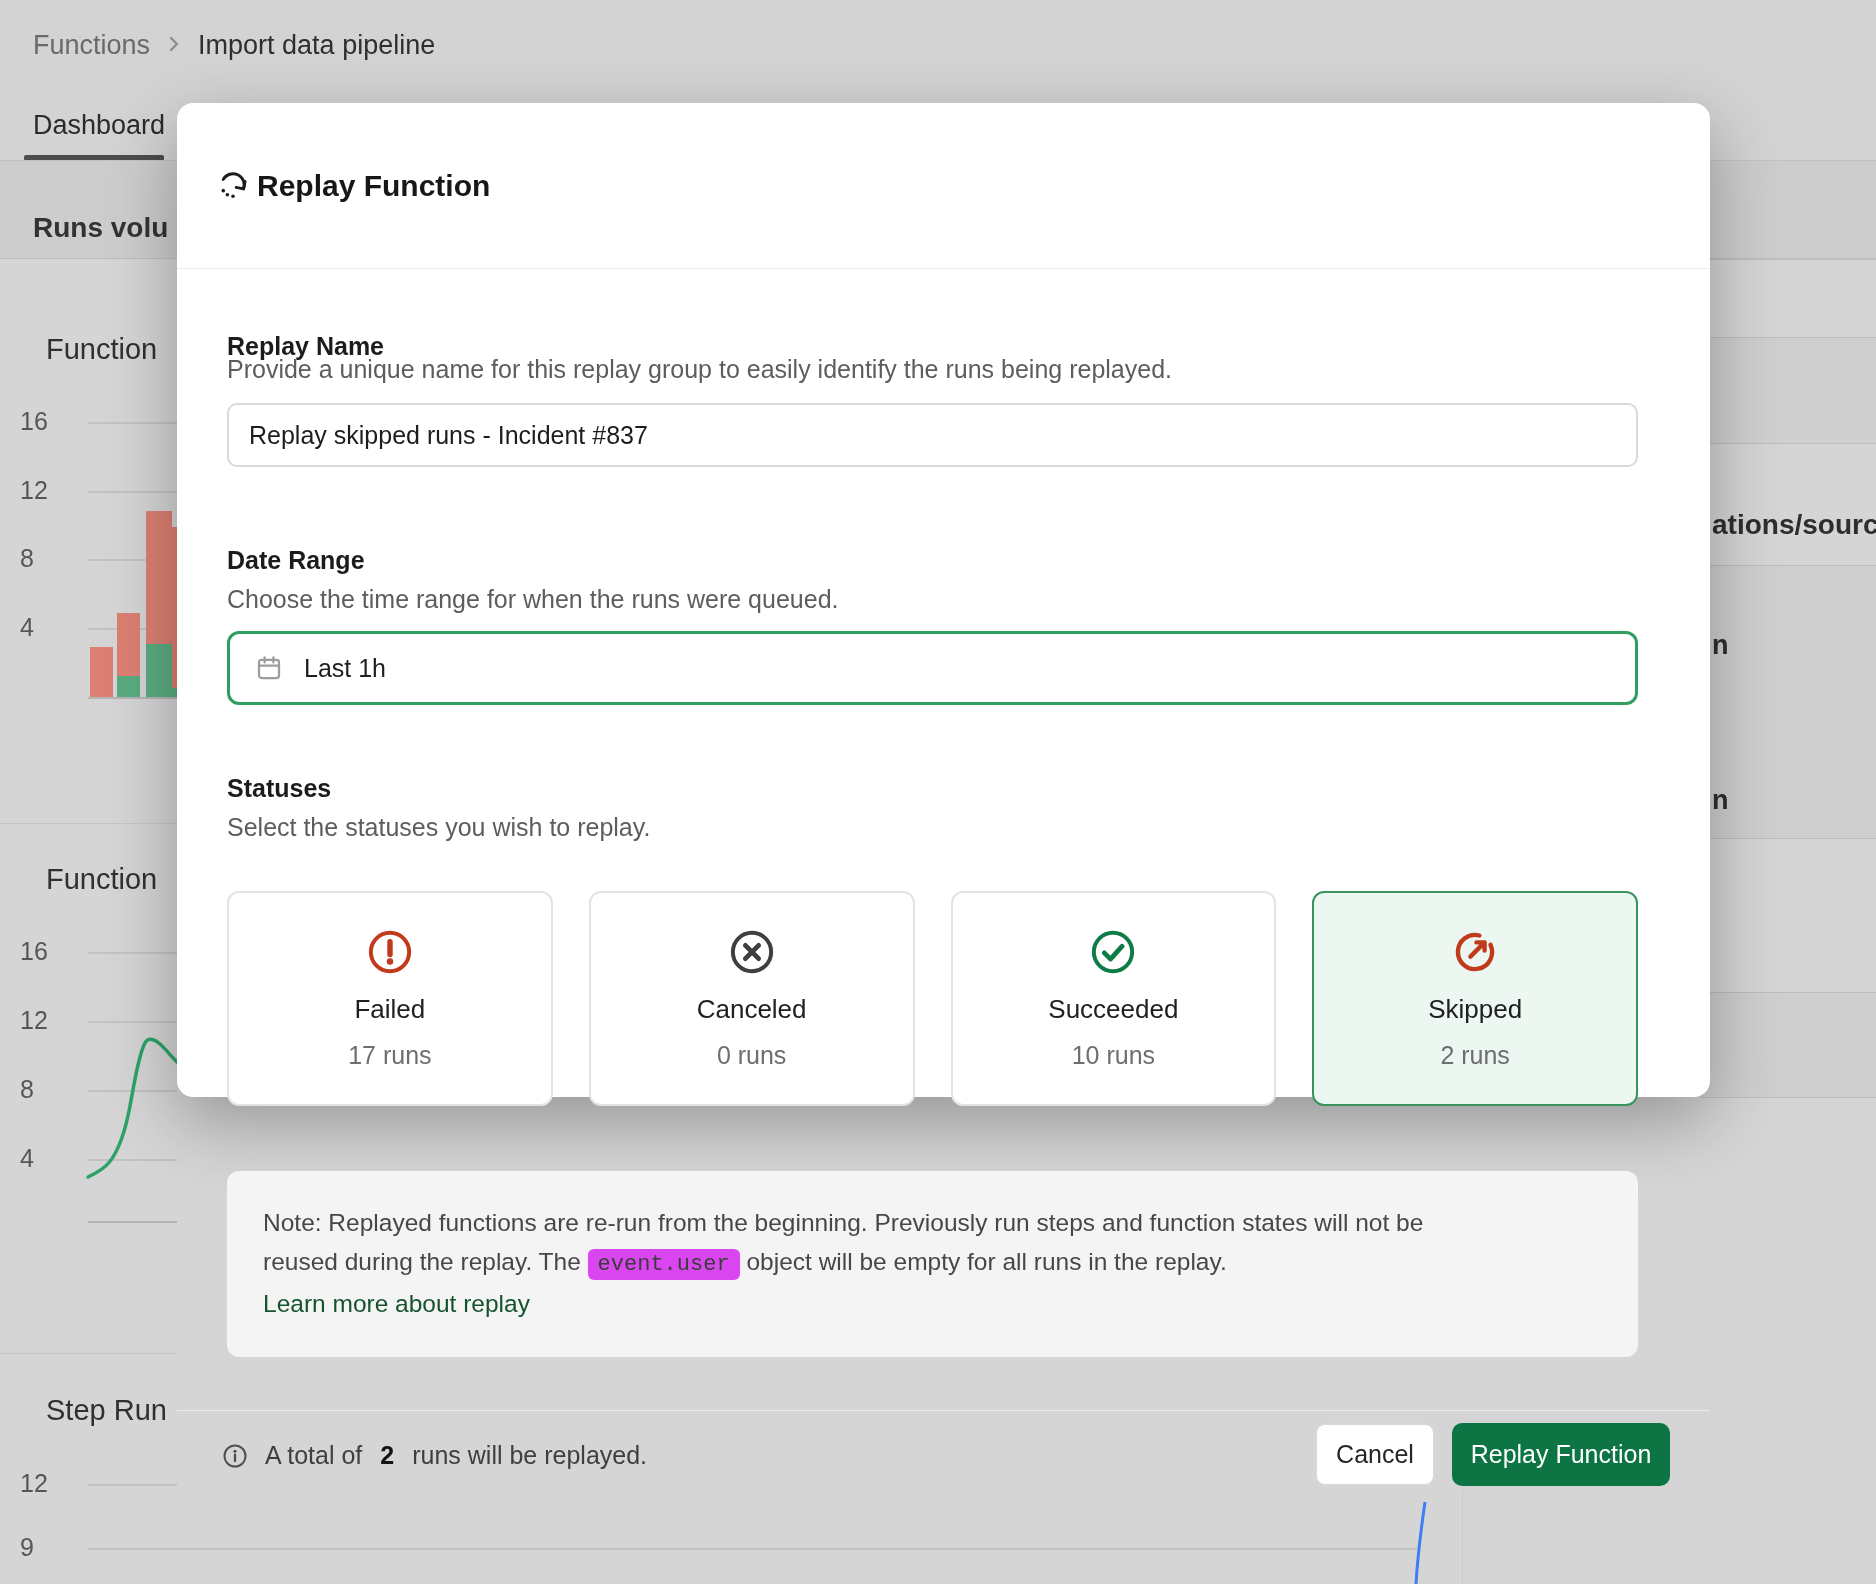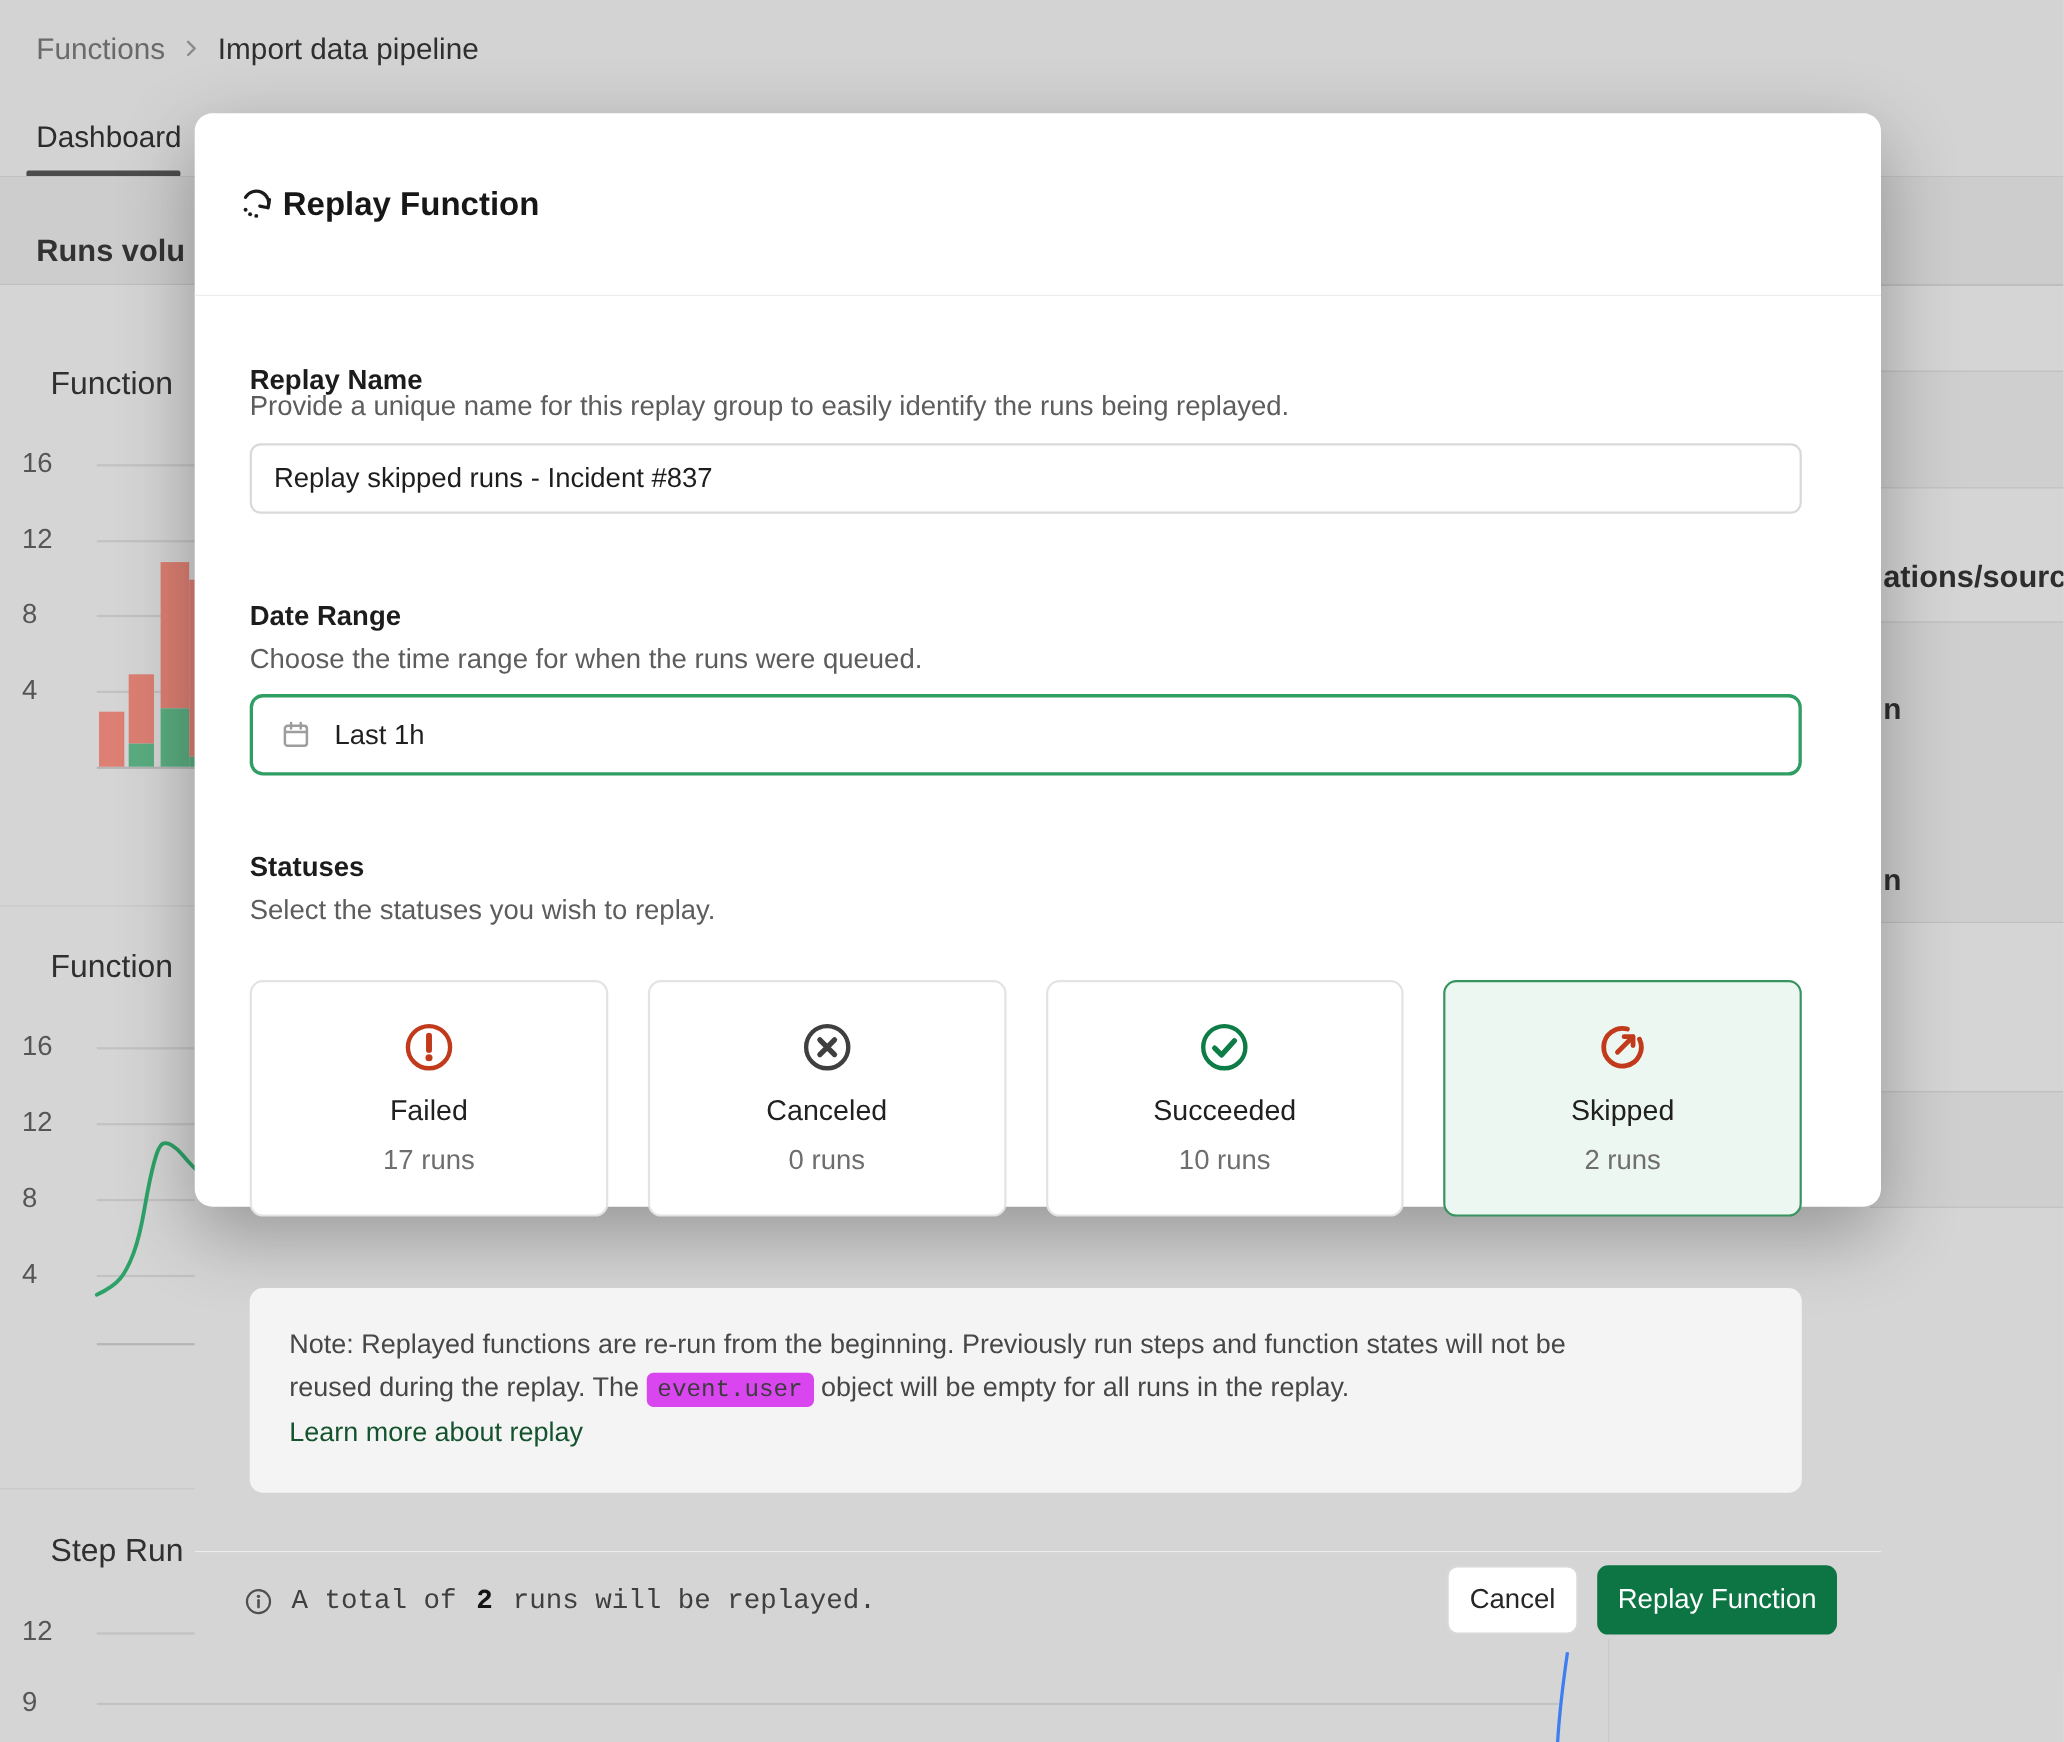--- a/index.html
+++ b/index.html
@@ -61,21 +61,21 @@
 
   .note-box{position:absolute;left:50px;top:1068px;width:1411px;height:186px;box-sizing:border-box;
             background:#f4f4f4;border-radius:12px;padding:32px 36px;font-size:24.5px;color:#474747;line-height:39px;}
   .note-line{white-space:nowrap;overflow:hidden;}
   .code-chip{font-family:"Liberation Mono","DejaVu Sans Mono",monospace;font-size:22px;background:#d946ef;
              color:#3c3c3c;padding:3px 10px;border-radius:6px;}
   .note-link{color:#14532d;cursor:pointer;}
 
   .modal-footer{position:absolute;left:0;right:0;top:1307px;bottom:0;border-top:1px solid #ececec;}
   .footer-summary{position:absolute;left:44px;top:13px;height:63px;display:flex;align-items:center;gap:16px;
-                  font-size:25px;color:#3f3f3f;font-family:Liberation Mono, monospace;}
+                  font-size:25px;color:#3f3f3f;}
   .footer-count{font-weight:700;color:#141414;padding:0 2px;}
   .btn{position:absolute;top:12px;height:63px;border-radius:10px;font-family:"Liberation Sans",sans-serif;
        font-size:25px;display:flex;align-items:center;justify-content:center;cursor:pointer;border:none;}
   .btn-cancel{left:1138px;width:120px;background:#fff;border:2px solid #d8d8d8;color:#262626;box-sizing:border-box;}
   .btn-submit{left:1275px;width:218px;background:#0d7544;color:#ffffff;font-weight:500;}
 </style>
 </head>
 <body>
 
 <div id="screen">

